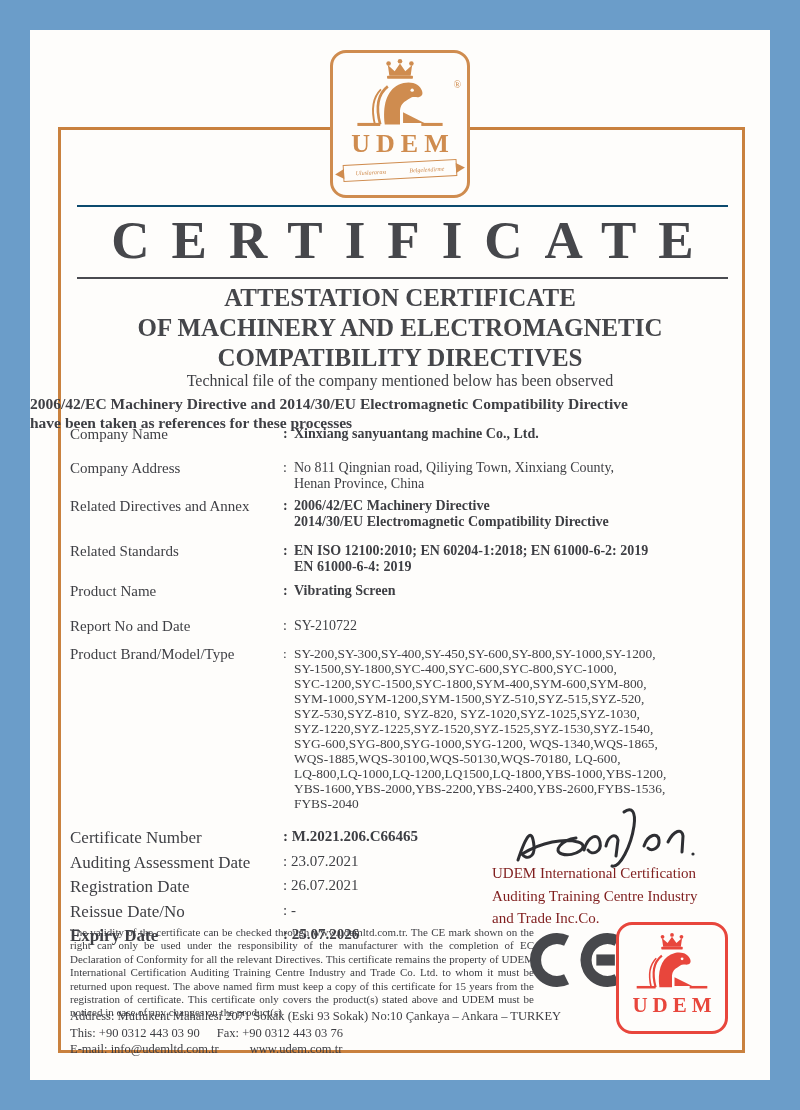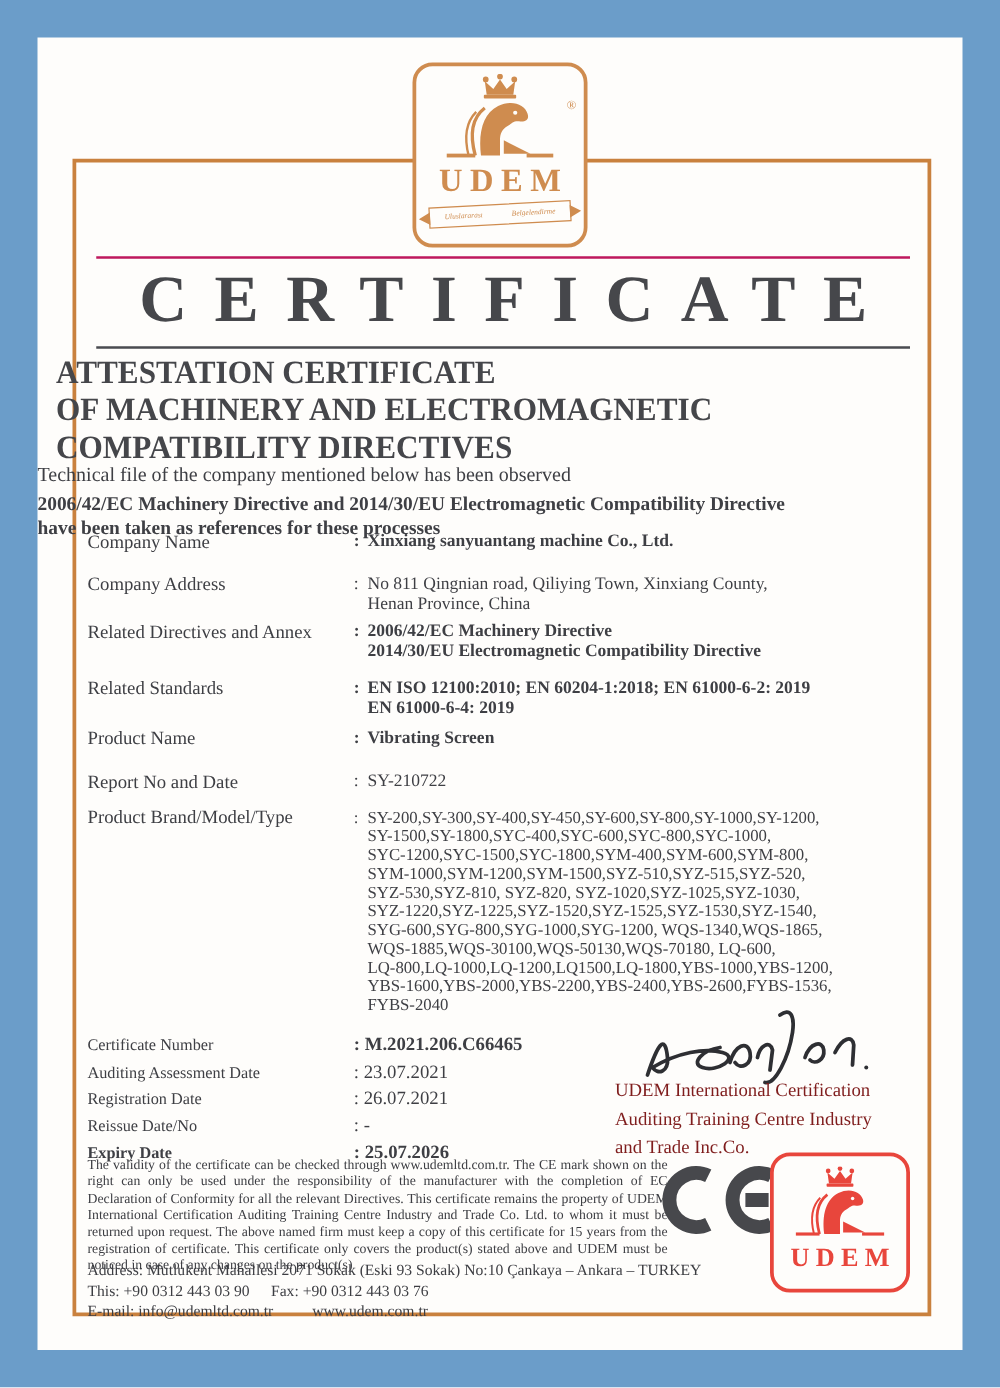--- a/index.html
+++ b/index.html
@@ -11,43 +11,43 @@
   .logo-box{position:absolute;left:300px;top:20px;width:140px;height:148px;background:#fefdfb;border:3px solid #cf8c4f;border-radius:16px;z-index:2;color:#cf8c4f;text-align:center;box-sizing:border-box;}
   .logo-reg{position:absolute;right:6px;top:26px;font-size:10px;color:#cf8c4f;}
   .logo-lion{margin-top:6px;}
   .logo-word{font-size:26px;font-weight:700;letter-spacing:6px;color:#cf8c4f;line-height:1;margin-top:-2px;text-indent:6px;}
   .ribbon{position:relative;margin:5px auto 0;width:112px;height:15px;border:1px solid #cf8c4f;transform:rotate(-3deg);display:flex;align-items:center;justify-content:space-around;font-style:italic;font-size:6px;color:#cf8c4f;background:#fefdfb;}
   .ribbon:before,.ribbon:after{content:"";position:absolute;top:3px;width:0;height:0;border-style:solid;}
   .ribbon:before{left:-9px;border-width:5px 9px 5px 0;border-color:transparent #cf8c4f transparent transparent;}
   .ribbon:after{right:-9px;border-width:5px 0 5px 9px;border-color:transparent transparent transparent #cf8c4f;}
 
   
-  .cert-band{position:absolute;left:47px;top:175px;width:651px;border-top:2px solid #be185d;border-bottom:2px solid #4a4b50;padding:6px 0 8px;text-align:center;z-index:2;background:#fefdfb;}
+  .cert-band{position:absolute;left:47px;top:175px;width:651px;border-top:2px solid #0c4a6e;border-bottom:2px solid #4a4b50;padding:6px 0 8px;text-align:center;z-index:2;background:#fefdfb;}
   .cert-band .word{font-size:53px;font-weight:700;letter-spacing:22px;text-indent:22px;color:#46474b;line-height:1.05;white-space:nowrap;}
 
-  .heading{position:absolute;left:0;top:253px;width:740px;z-index:2;}
+  .heading{position:absolute;left:0;top:253px;width:740px;text-align:center;z-index:2;}
   .heading div{font-size:26px;font-weight:700;color:#45464a;line-height:1.15;letter-spacing:0px;transform:scaleX(.96);}
 
-  .sub1{position:absolute;left:0;top:342px;width:740px;font-size:16px;z-index:2;}
+  .sub1{position:absolute;left:0;top:342px;width:740px;text-align:center;font-size:16px;z-index:2;}
   .sub2{position:absolute;left:0;top:364px;width:740px;text-align:left;font-size:15.5px;font-weight:600;line-height:1.25;z-index:2;}
 
   
   .fields{position:absolute;left:40px;top:396px;width:670px;z-index:2;}
   .frow{display:flex;position:absolute;left:0;width:670px;}
   .frow .lbl{width:213px;flex:0 0 213px;font-size:15px;}
   .frow .val{flex:1;font-size:14px;line-height:15.5px;display:flex;}
   .frow .colon{width:11px;flex:0 0 11px;}
   .bold{font-weight:700;}
   .val-lines div{margin:0;}
   .models .val{font-size:13.4px;line-height:15px;}
 
   
   .certs{position:absolute;left:40px;top:798px;width:470px;z-index:2;}
   .crow{display:flex;margin-bottom:4.5px;}
-  .crow .lbl{width:213px;flex:0 0 213px;font-size:13px;}
+  .crow .lbl{width:213px;flex:0 0 213px;font-size:17px;}
   .crow .val{flex:1;font-size:15px;}
 
   
   .sign{position:absolute;left:462px;top:772px;width:250px;z-index:2;}
   .sign svg{position:absolute;left:20px;top:0;}
   .sign .stext{position:absolute;left:0;top:60px;width:250px;font-size:15px;line-height:22.5px;color:#7f1d1d;}
 
   
   .fine{position:absolute;left:40px;top:896px;width:464px;font-size:11px;line-height:13.4px;text-align:justify;color:#3c3d42;z-index:2;}
 

